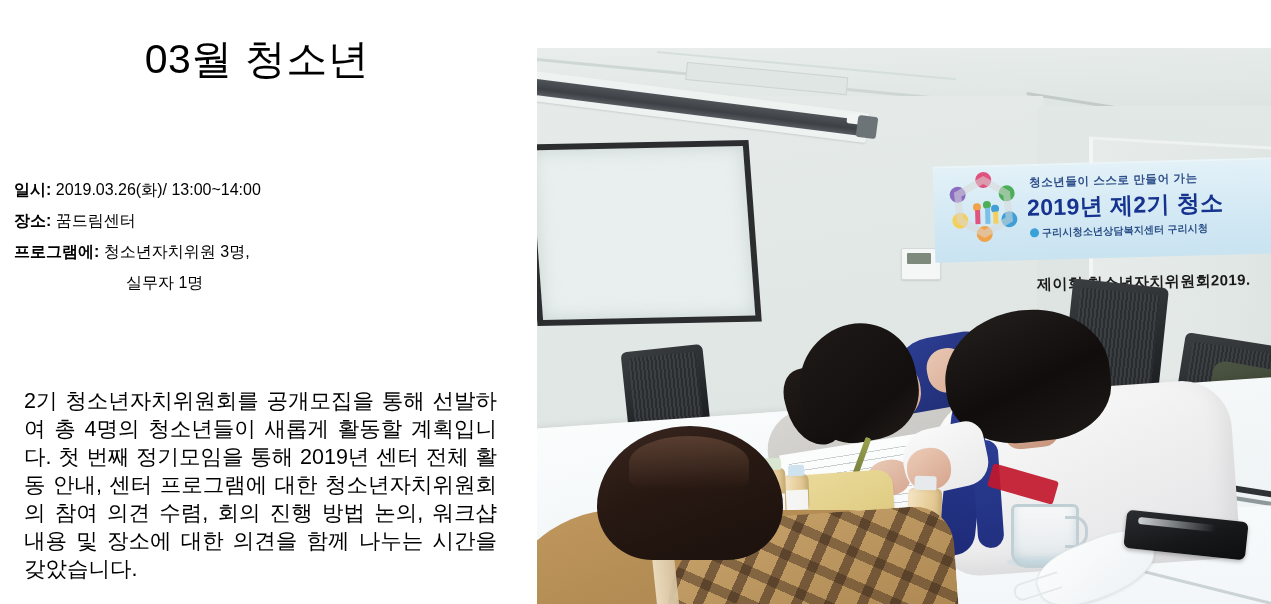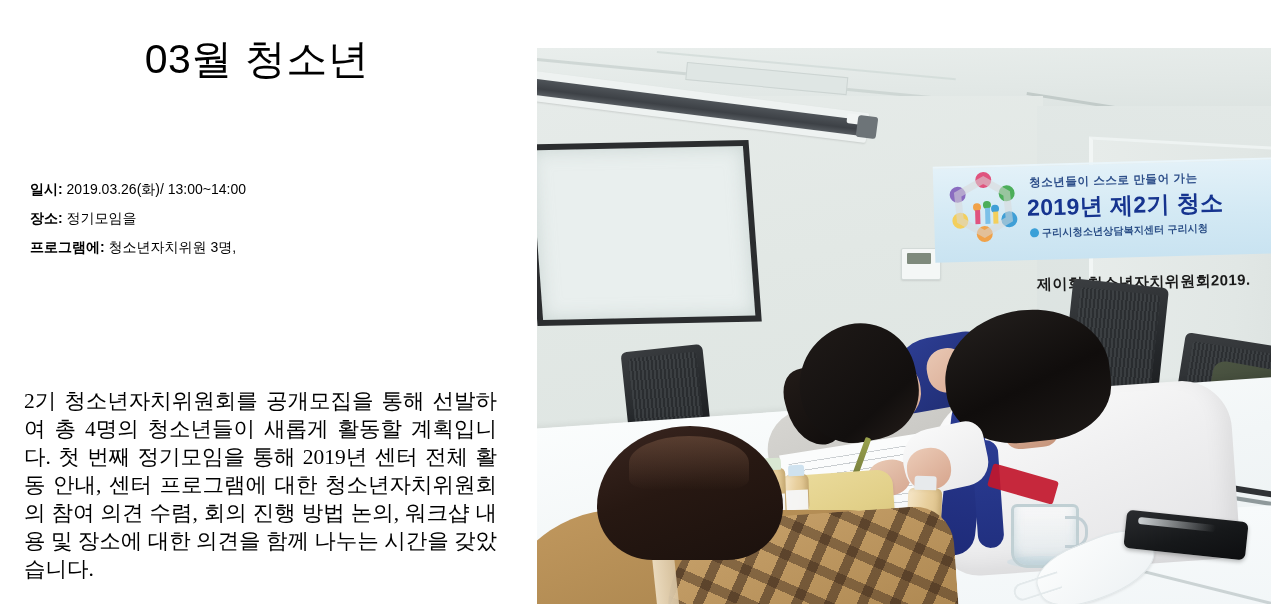--- a/index.html
+++ b/index.html
@@ -27,22 +27,22 @@
     line-height:1.30;
     letter-spacing:0.5px;
     font-weight:400;
     color:#000;
     white-space:nowrap;
   }
   .title-line{display:block;}
   .title-line.l2{letter-spacing:0.5px;}
 
   .meta{
-    position:absolute;left:30px;top:182px;width:496px;
-    font-size:14px;
+    position:absolute;left:14px;top:182px;width:496px;
+    font-size:16px;
     line-height:1.0;
   }
   .meta-row{
     display:block;
     margin-bottom:15px;
     white-space:nowrap;
   }
   .meta-label{font-weight:bold;}
   .meta-value{font-weight:400;}
   .meta-row.indent{
@@ -55,21 +55,20 @@
     font-size:21.5px;font-weight:bold;
     white-space:nowrap;
   }
   .prog-body{
     position:absolute;left:24px;top:388px;width:473px;
     font-size:21.5px;
     line-height:1.30;
     text-align:justify;
     text-justify:inter-character;
     word-break:break-all;
-    font-family:Liberation Serif, serif;
   }
 
   
   .photo{
     position:absolute;left:537px;top:48px;
     width:734px;height:556px;
     overflow:hidden;
     background:#cfd6d4;
   }
   .ph{position:absolute;}
@@ -496,25 +495,28 @@
       <span class="title-line l1">03월 청소년</span>
     </div>
 
     <div class="meta">
       <div class="meta-row">
         <span class="meta-label">일시:</span>
         <span class="meta-value">2019.03.26(화)/ 13:00~14:00</span>
       </div>
       <div class="meta-row">
         <span class="meta-label">장소:</span>
-        <span class="meta-value">정기모임을</span>
+        <span class="meta-value">꿈드림센터</span>
       </div>
       <div class="meta-row">
         <span class="meta-label">프로그램에:</span>
         <span class="meta-value">청소년자치위원 3명,</span>
+      </div>
+      <div class="meta-row indent">
+        <span class="meta-value">실무자 1명</span>
       </div>
     </div>
 
     <div class="prog-body">2기 청소년자치위원회를 공개모집을 통해 선발하여 총 4명의 청소년들이 새롭게 활동할 계획입니다. 첫 번째 정기모임을 통해 2019년 센터 전체 활동 안내, 센터 프로그램에 대한 청소년자치위원회의 참여 의견 수렴, 회의 진행 방법 논의, 워크샵 내용 및 장소에 대한 의견을 함께 나누는 시간을 갖았습니다.</div>
   </div>
 
   <div class="photo">
 
     <div class="ph ceiling"></div>
     <div class="ph ceiling-tile-line"></div>

